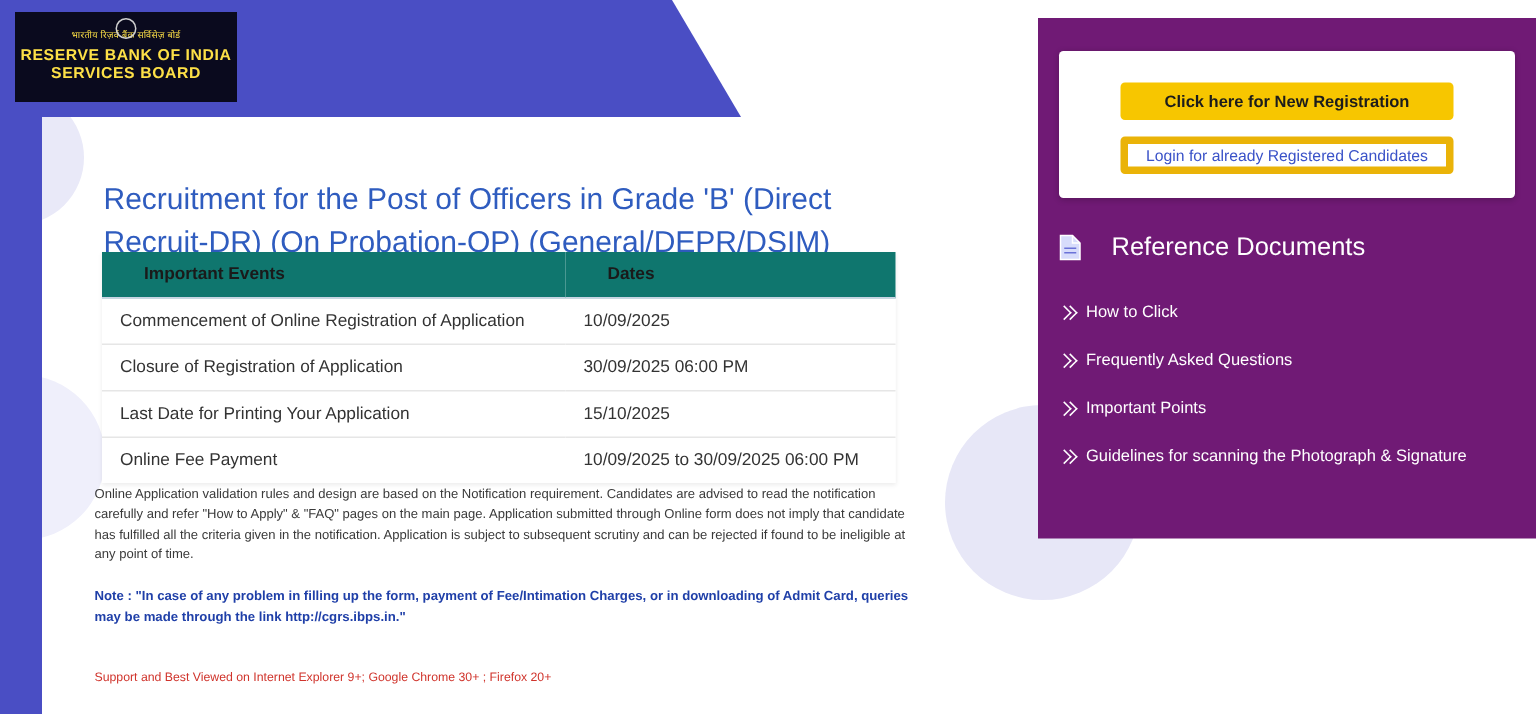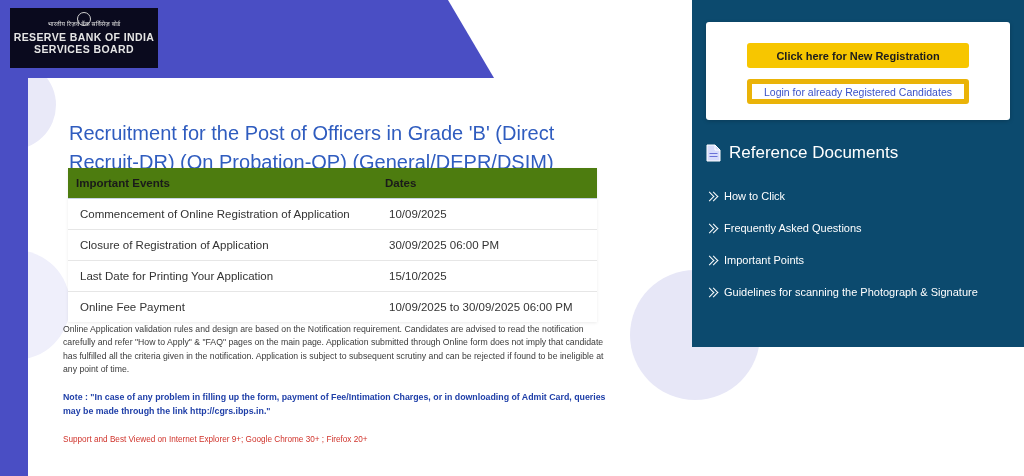--- a/index.html
+++ b/index.html
@@ -70,21 +70,21 @@
     position: absolute;
     left: 10px; top: 8px;
     width: 148px; height: 60px;
     background: #0a0a1e;
     border: 1px solid #0a0a1e;
     display: flex;
     flex-direction: column;
     align-items: center;
     justify-content: center;
     z-index: 3;
-    color: #e5e5e5;
+    color: #fde047;
   }
   .logo-hindi {
     font-size: 6px;
     letter-spacing: .2px;
     line-height: 1.2;
     white-space: nowrap;
   }
   .logo-emblem {
     position: absolute;
     left: 50%;
@@ -125,26 +125,26 @@
 
   table.events {
     position: absolute;
     left: 68px; top: 90px;
     width: 529px;
     border-collapse: collapse;
     background: #ffffff;
     box-shadow: 0 1px 3px rgba(0,0,0,.08);
   }
   table.events th {
-    background: #4d7c0f;
+    background: #0f766e;
     color: #1a1a1a;
     font-size: 11.5px;
     font-weight: bold;
     text-align: left;
-    padding: 9px 8px;
+    padding: 9px 28px;
     border-bottom: 1px solid #c8d4e4;
   }
   table.events td {
     font-size: 11.5px;
     color: #333333;
     padding: 9px 12px;
     border-bottom: 1px solid #e6e6e6;
     background: #ffffff;
     margin-top: 39px;
   }
@@ -163,32 +163,32 @@
     line-height: 1.55;
   }
   .note-bold {
     margin-top: 14px;
     font-size: 8.8px;
     font-weight: bold;
     color: #1f3fa8;
     line-height: 1.55;
   }
   .note-red {
-    margin-top: 16px;
+    margin-top: 28px;
     font-size: 8.2px;
     color: #d0342c;
     line-height: 1.5;
   }
 
   
   .right-panel {
     position: absolute;
-    right: 0; top: 0;
+    right: 0; top: 12px;
     width: 332px; height: 347px;
-    background: #0c4a6e;
+    background: #701a75;
     z-index: 2;
   }
   .login-card {
     position: absolute;
     left: 14px; top: 22px;
     width: 304px; height: 98px;
     background: #ffffff;
     border-radius: 3px;
     box-shadow: 0 1px 4px rgba(0,0,0,.2);
   }
@@ -216,21 +216,21 @@
     font-size: 10.5px;
     font-family: Liberation Sans, sans-serif;
     cursor: pointer;
   }
 
   .ref-head {
     position: absolute;
     left: 14px; top: 143px;
     display: flex;
     align-items: center;
-    gap: 8px;
+    gap: 20px;
   }
   .ref-head .doc-icon {
     width: 15px; height: 18px;
     display: inline-block;
   }
   .ref-head-label {
     color: #ffffff;
     font-size: 17px;
     font-weight: 500;
   }

